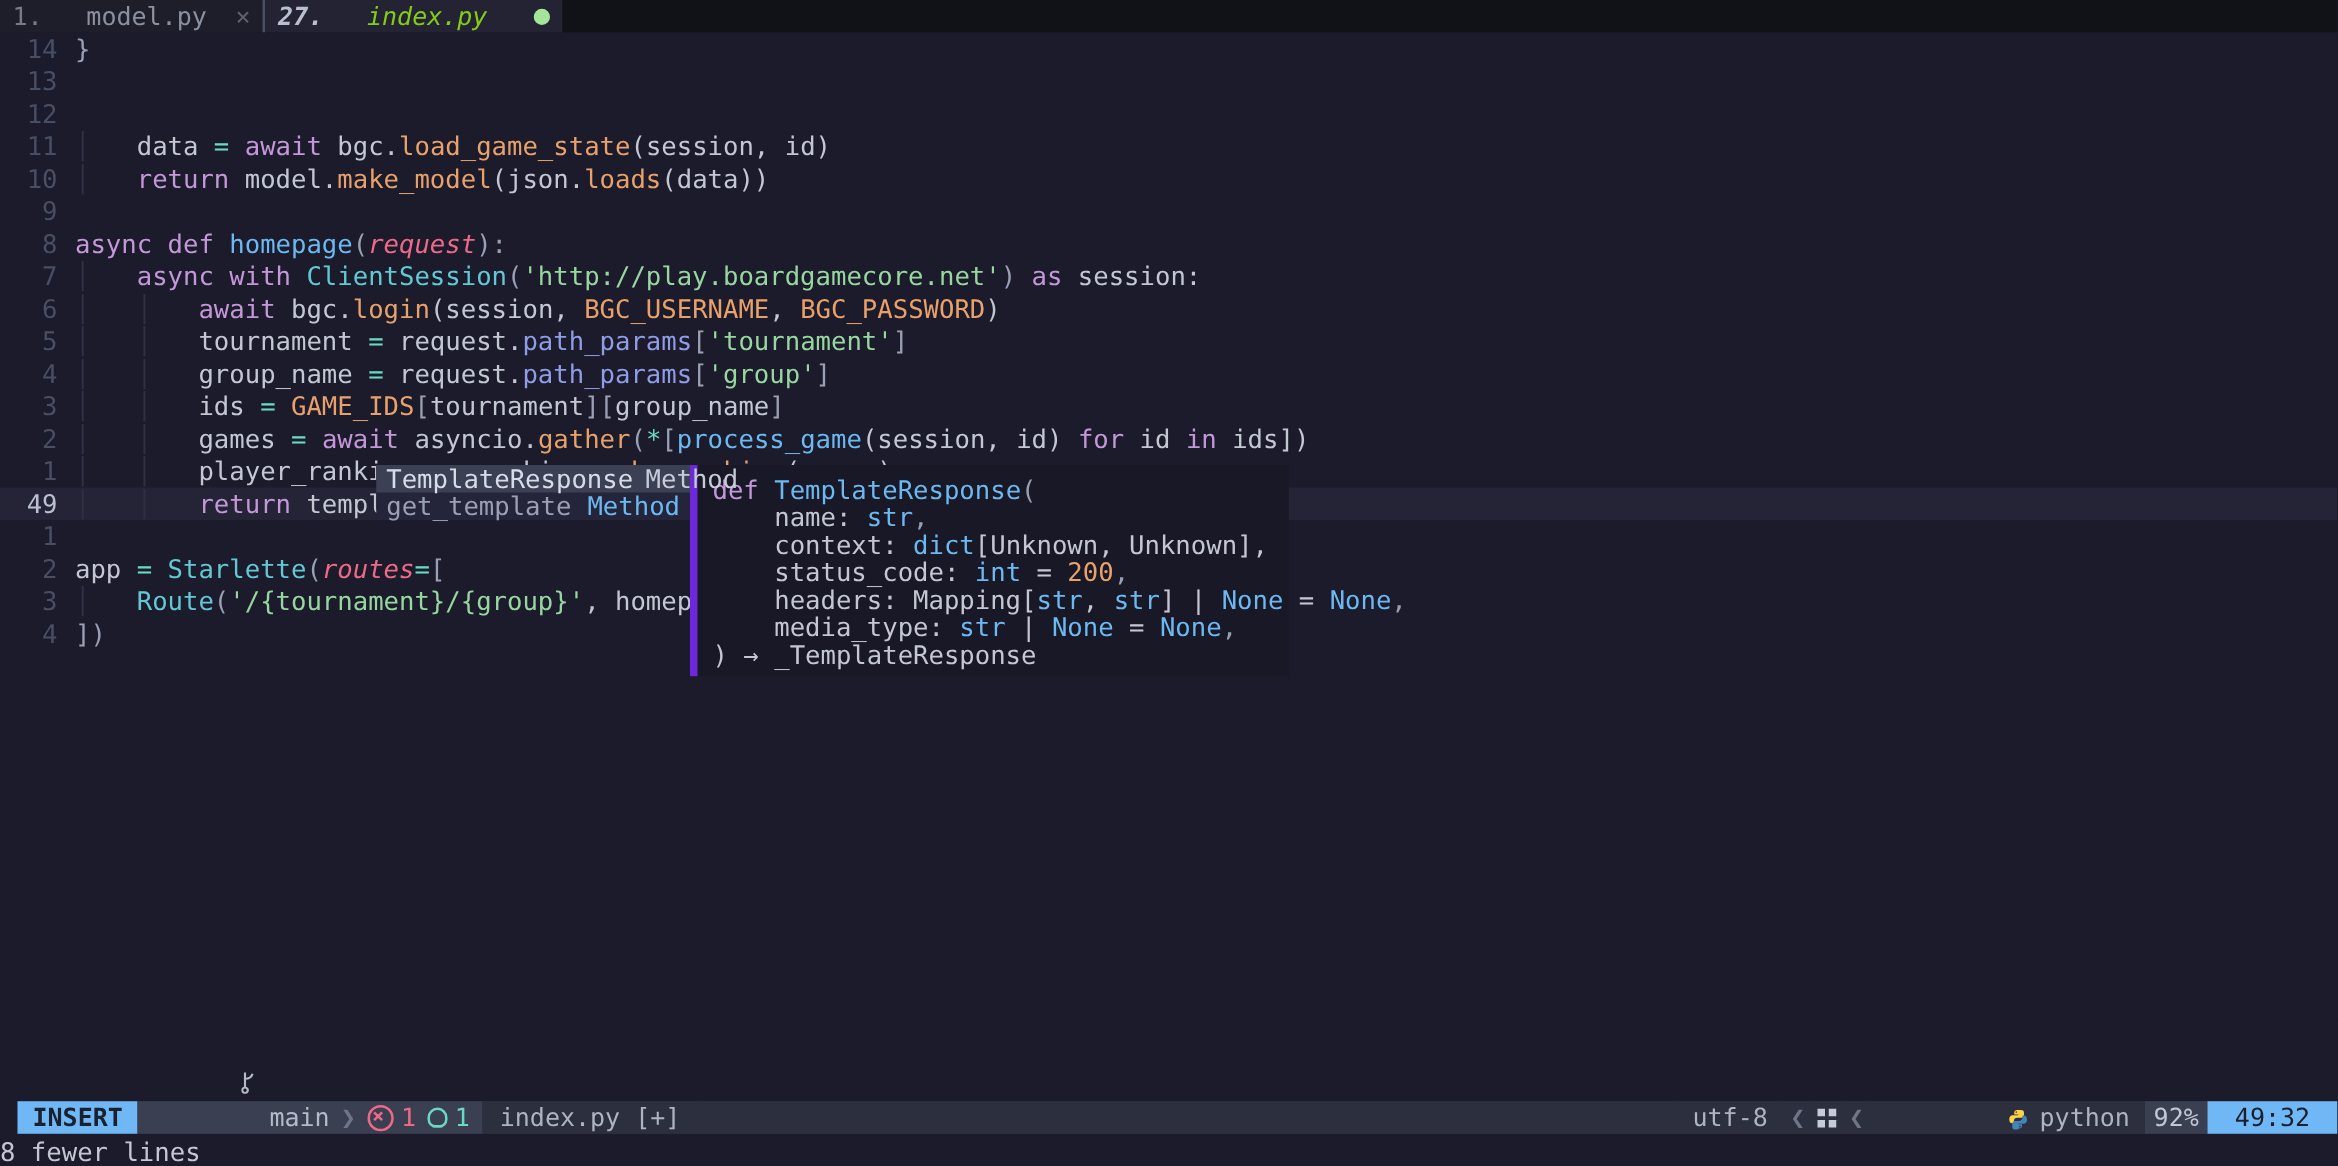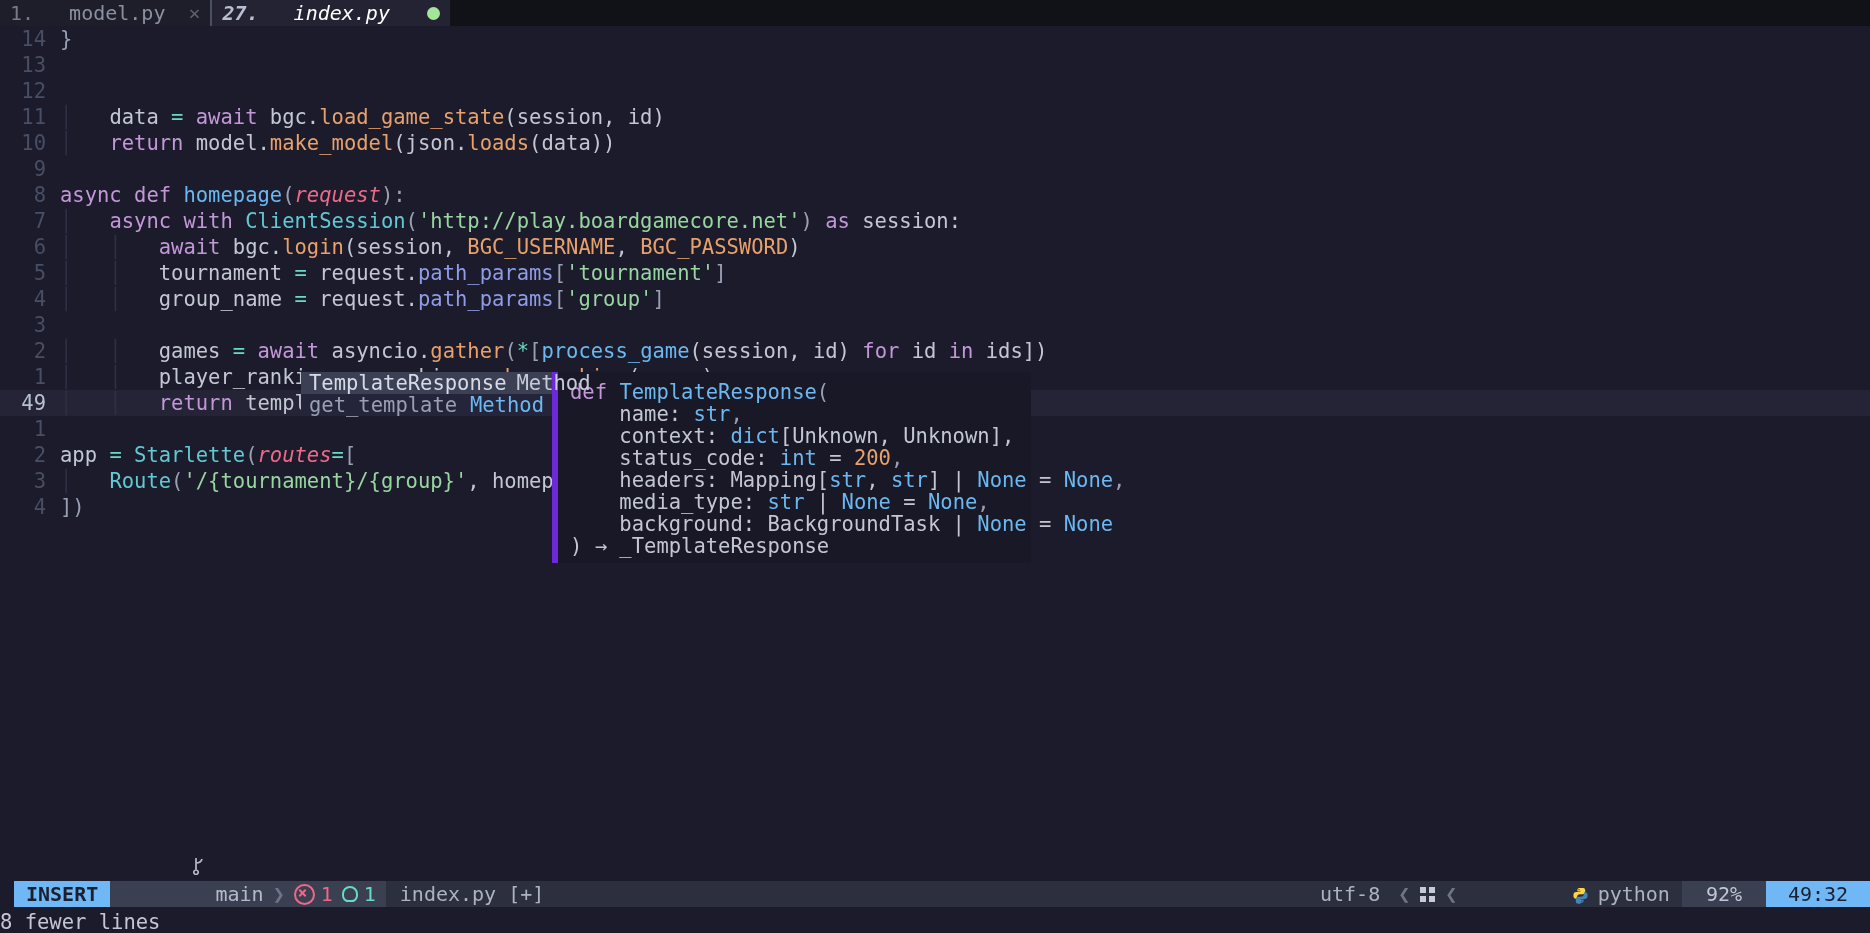--- a/index.html
+++ b/index.html
@@ -27,21 +27,21 @@
     display:flex;align-items:center;
     height:26px;
     padding:0 10px;
     gap:9px;
   }
   .tab.inactive{ background:#1e1e2a; color:#767b8c; }
   .tab.active{ background:#232334; }
   .tab .tnum{ color:#767b8c; }
   .tab.active .tnum{ color:#b9bfd0; font-style:italic; font-weight:bold;}
   .tab .tname{ color:#8b90a0; }
-  .tab.active .tname{ color:#ffffff; font-style:italic; }
+  .tab.active .tname{ color:#84cc16; font-style:italic; }
   .tab .tclose{ color:#5c6070; padding-left:14px;}
   .pyglyph{
     display:inline-block;width:17px;height:17px;position:relative;top:1px;
   }
   .moddot{
     width:13px;height:13px;border-radius:50%;
     background:#a4e59a;margin-left:28px;
   }
   .tabsep{ width:2px;height:26px;background:#4a4f63; }
   .tabfill{ flex:1;height:26px;background:#111118; }
@@ -156,21 +156,21 @@
     padding:0 14px;display:flex;align-items:center;
   }
   .st-spacer{flex:1;background:#2b2f3e;}
   .st-right{
     display:flex;align-items:stretch;
   }
   .st-enc{background:#2b2f3e;color:#aeb3c3;padding:0 12px;display:flex;align-items:center;}
   .st-chev{background:#2b2f3e;color:#6f7489;display:flex;align-items:center;padding:0 6px;}
   .st-os{background:#2b2f3e;display:flex;align-items:center;padding:0 4px;}
   .st-lang{background:#2b2f3e;color:#aeb3c3;padding:0 12px;display:flex;align-items:center;gap:9px;}
-  .st-pct{background:#3a3f52;color:#c2c7d6;padding:0 24px;display:flex;align-items:center;}
+  .st-pct{background:#3a3f52;color:#c2c7d6;padding:0 7px;display:flex;align-items:center;}
   .st-pos{background:#70b8f5;color:#1b2030;padding:0 16px;display:flex;align-items:center;min-width:72px;justify-content:center;}
 
   .cmdline{
     position:absolute;left:0;right:0;bottom:0;height:22px;
     background:#1b1b2b;color:#c3c7d1;
     display:flex;align-items:center;
     font-size:20.5px;white-space:pre;
   }
 
   .circ-x{
@@ -232,21 +232,21 @@
       <div class="codeline"><span class="lnum">13</span><span class="ctext"></span></div>
       <div class="codeline"><span class="lnum">12</span></div>
       <div class="codeline"><span class="lnum">11</span><span class="ctext"><span class="ig">│   </span><span class="var">data </span><span class="op">= </span><span class="kw">await </span><span class="var">bgc.</span><span class="meth">load_game_state</span><span class="var">(session, id)</span></span></div>
       <div class="codeline"><span class="lnum">10</span><span class="ctext"><span class="ig">│   </span><span class="kw">return </span><span class="var">model.</span><span class="meth">make_model</span><span class="var">(json.</span><span class="meth">loads</span><span class="var">(data))</span></span></div>
       <div class="codeline"><span class="lnum">9</span><span class="ctext"></span></div>
       <div class="codeline"><span class="lnum">8</span><span class="ctext"><span class="kw">async def </span><span class="fn">homepage</span><span class="punc">(</span><span class="param">request</span><span class="punc">):</span></span></div>
       <div class="codeline"><span class="lnum">7</span><span class="ctext"><span class="ig">│   </span><span class="kw">async with </span><span class="cls">ClientSession</span><span class="punc">(</span><span class="str">'http://play.boardgamecore.net'</span><span class="punc">) </span><span class="kw">as </span><span class="var">session:</span></span></div>
       <div class="codeline"><span class="lnum">6</span><span class="ctext"><span class="ig">│   │   </span><span class="kw">await </span><span class="var">bgc.</span><span class="meth">login</span><span class="var">(session, </span><span class="const">BGC_USERNAME</span><span class="var">, </span><span class="const">BGC_PASSWORD</span><span class="var">)</span></span></div>
       <div class="codeline"><span class="lnum">5</span><span class="ctext"><span class="ig">│   │   </span><span class="var">tournament </span><span class="op">= </span><span class="var">request.</span><span class="attr">path_params</span><span class="punc">[</span><span class="str">'tournament'</span><span class="punc">]</span></span></div>
       <div class="codeline"><span class="lnum">4</span><span class="ctext"><span class="ig">│   │   </span><span class="var">group_name </span><span class="op">= </span><span class="var">request.</span><span class="attr">path_params</span><span class="punc">[</span><span class="str">'group'</span><span class="punc">]</span></span></div>
-      <div class="codeline"><span class="lnum">3</span></div>
+      <div class="codeline"><span class="lnum">3</span><span class="ctext"><span class="ig">│   │   </span><span class="var">ids </span><span class="op">= </span><span class="const">GAME_IDS</span><span class="punc">[</span><span class="var">tournament</span><span class="punc">][</span><span class="var">group_name</span><span class="punc">]</span></span></div>
       <div class="codeline"><span class="lnum">2</span><span class="ctext"><span class="ig">│   │   </span><span class="var">games </span><span class="op">= </span><span class="kw">await </span><span class="var">asyncio.</span><span class="meth">gather</span><span class="punc">(</span><span class="op">*</span><span class="punc">[</span><span class="fn">process_game</span><span class="var">(session, id) </span><span class="kw">for </span><span class="var">id </span><span class="kw">in </span><span class="var">ids])</span></span></div>
       <div class="codeline"><span class="lnum">1</span><span class="ctext"><span class="ig">│   │   </span><span class="var">player_rankings </span><span class="op">= </span><span class="var">ranking.</span><span class="meth">make_ranking</span><span class="var">(games)</span></span></div>
       <div class="codeline cur"><span class="lnum">49</span><span class="ctext"><span class="ig">│   │   </span><span class="kw">return </span><span class="var">templates.</span><span class="meth">Templa</span><span class="cursor"></span></span></div>
       <div class="codeline"><span class="lnum">1</span><span class="ctext"></span></div>
       <div class="codeline"><span class="lnum">2</span><span class="ctext"><span class="var">app </span><span class="op">= </span><span class="cls">Starlette</span><span class="punc">(</span><span class="param">routes</span><span class="op">=</span><span class="punc">[</span></span></div>
       <div class="codeline"><span class="lnum">3</span><span class="ctext"><span class="ig">│   </span><span class="cls">Route</span><span class="punc">(</span><span class="str">'/{tournament}/{group}'</span><span class="var">, homepage)</span></span></div>
       <div class="codeline"><span class="lnum">4</span><span class="ctext"><span class="punc">])</span></span></div>
     </div>
 
   <div class="cmp" id="cmp">
@@ -254,21 +254,20 @@
       <div class="cmp-row"><span class="cmp-label">get_template</span><span class="cmp-kind">Method</span></div>
     </div>
 
   <div class="sig" id="sig">
       <div class="sig-line"><span class="kw">def </span><span class="fn">TemplateResponse</span><span class="punc">(</span></div>
       <div class="sig-line"><span class="var">    name: </span><span class="ty">str</span><span class="punc">,</span></div>
       <div class="sig-line"><span class="var">    context: </span><span class="ty">dict</span><span class="var">[Unknown, Unknown],</span></div>
       <div class="sig-line"><span class="var">    status_code: </span><span class="ty">int </span><span class="var">= </span><span class="num">200</span><span class="punc">,</span></div>
       <div class="sig-line"><span class="var">    headers: Mapping[</span><span class="ty">str</span><span class="var">, </span><span class="ty">str</span><span class="var">] | </span><span class="ty">None </span><span class="var">= </span><span class="ty">None</span><span class="punc">,</span></div>
       <div class="sig-line"><span class="var">    media_type: </span><span class="ty">str </span><span class="var">| </span><span class="ty">None </span><span class="var">= </span><span class="ty">None</span><span class="punc">,</span></div>
-      <div class="sig-line"><span class="var">    background: BackgroundTask | </span><span class="ty">None </span><span class="var">= </span><span class="ty">None</span></div>
       <div class="sig-line"><span class="var">) → _TemplateResponse</span></div>
     </div>
 </div>
 
 <div class="statusbar">
   <div class="st-mode">INSERT</div>
   <div class="st-git">
     <span>
       <svg width="14" height="19" viewBox="0 0 14 19">
           <path d="M3 2 v12 M3 14 a2.2 2.2 0 1 0 .01 0 M3 7 q5 0 6-4" stroke="#b5bac9" stroke-width="1.7" fill="none"></path>

